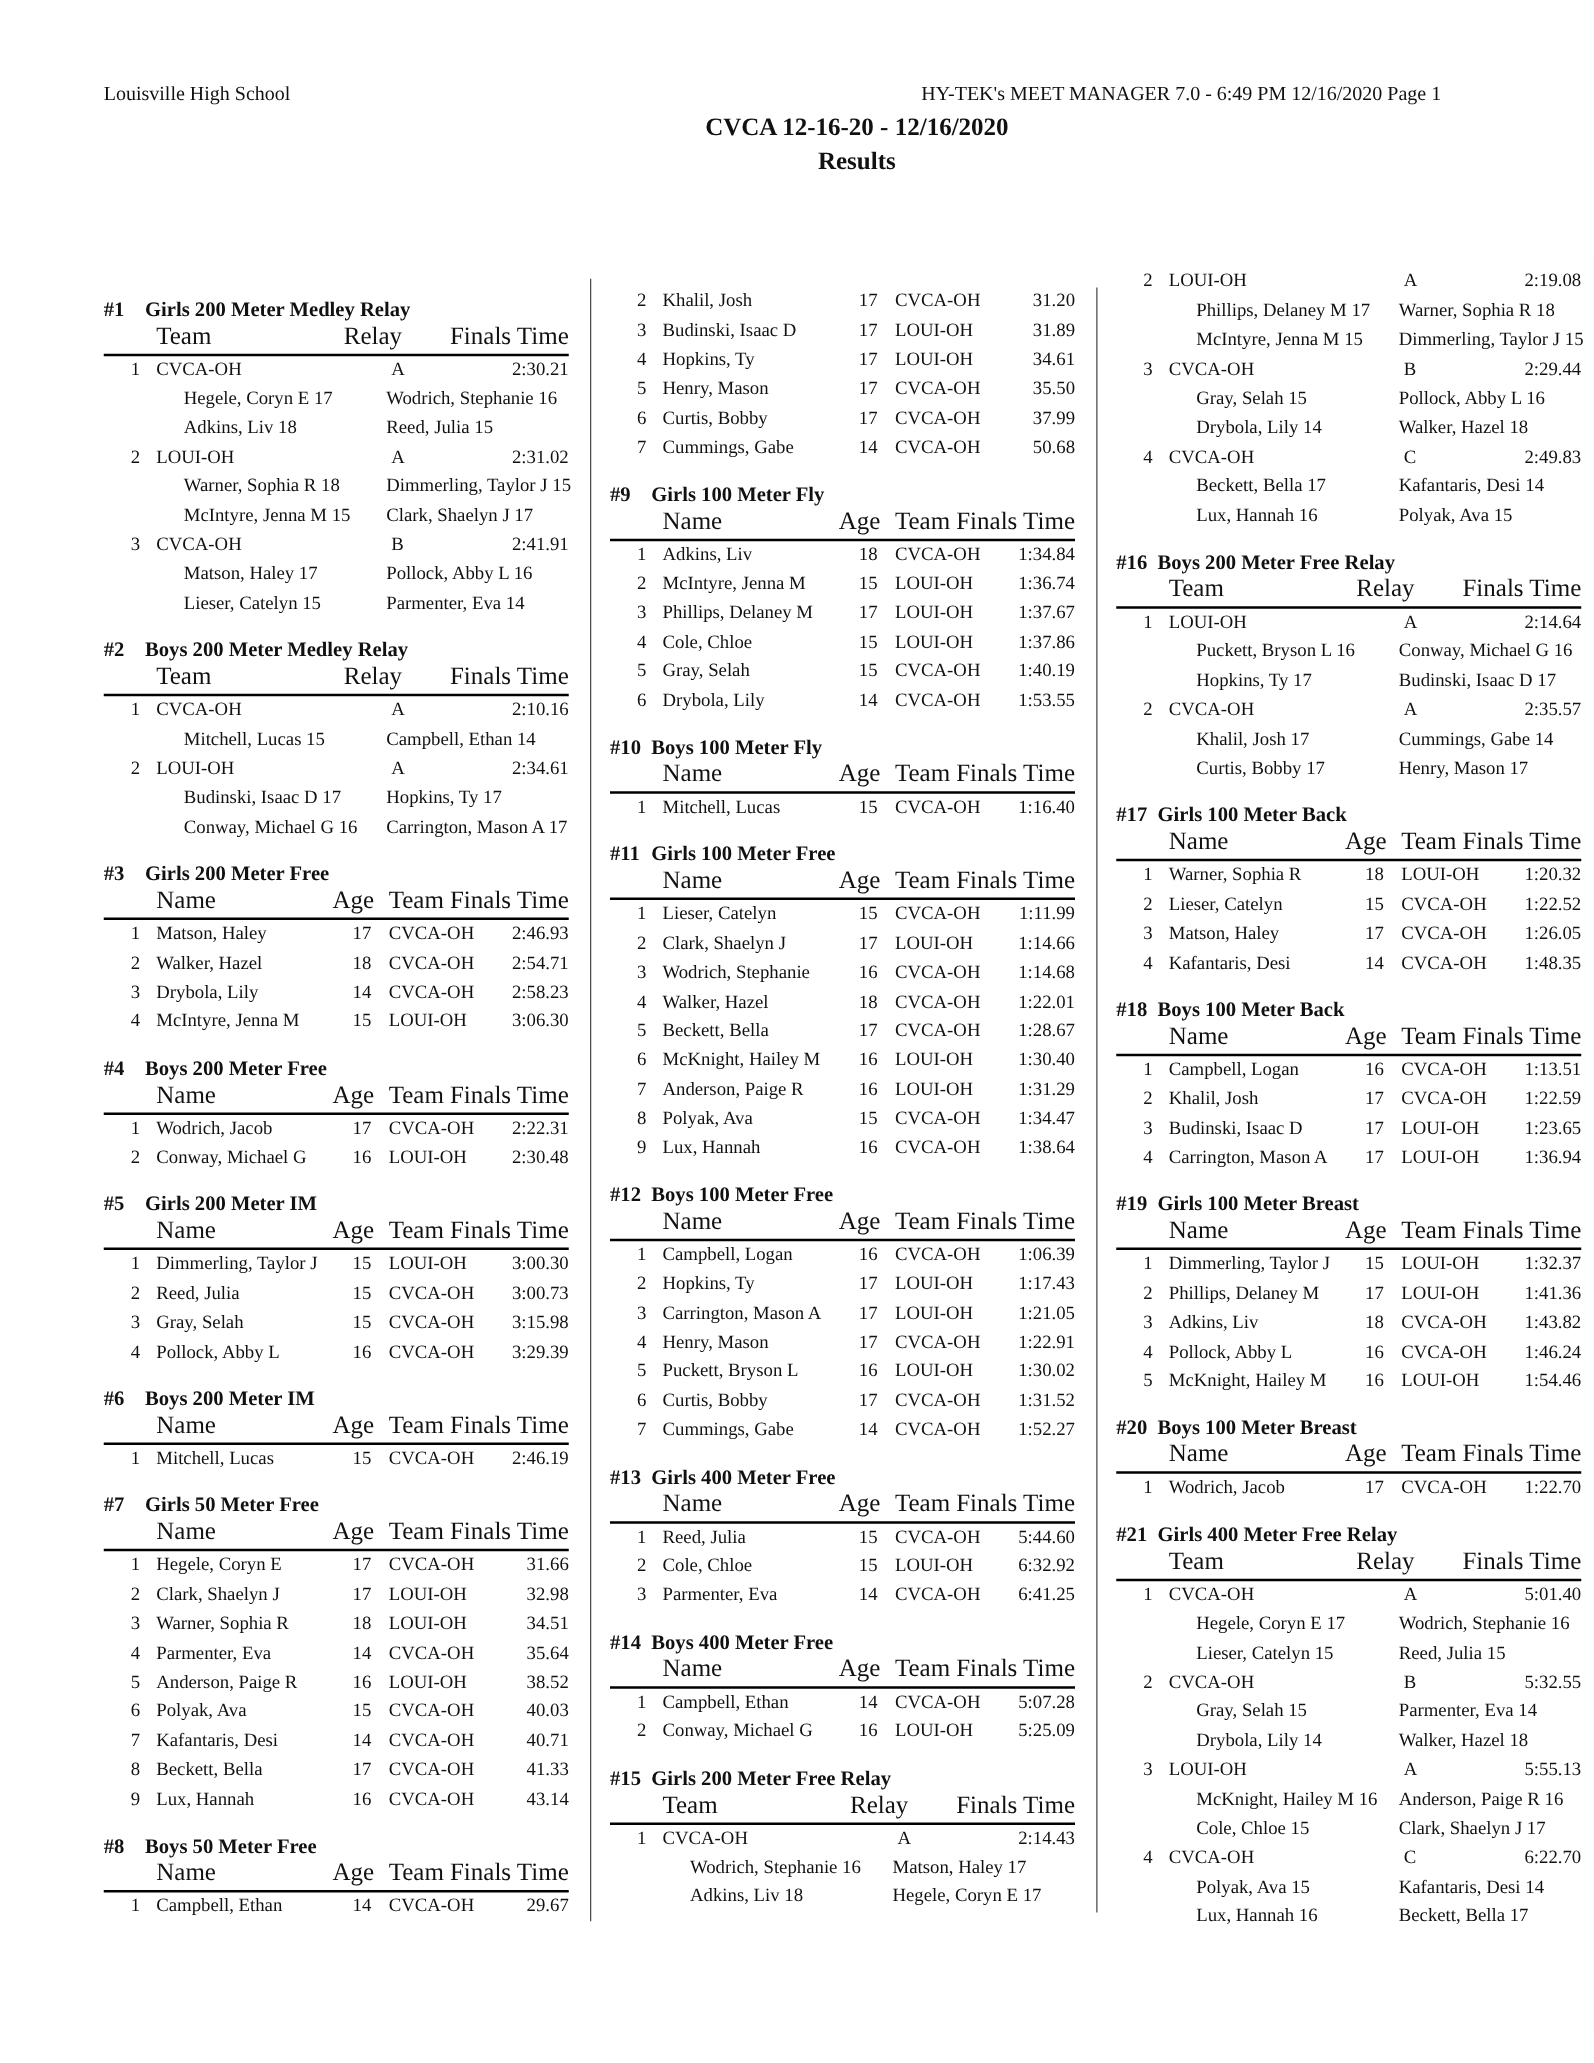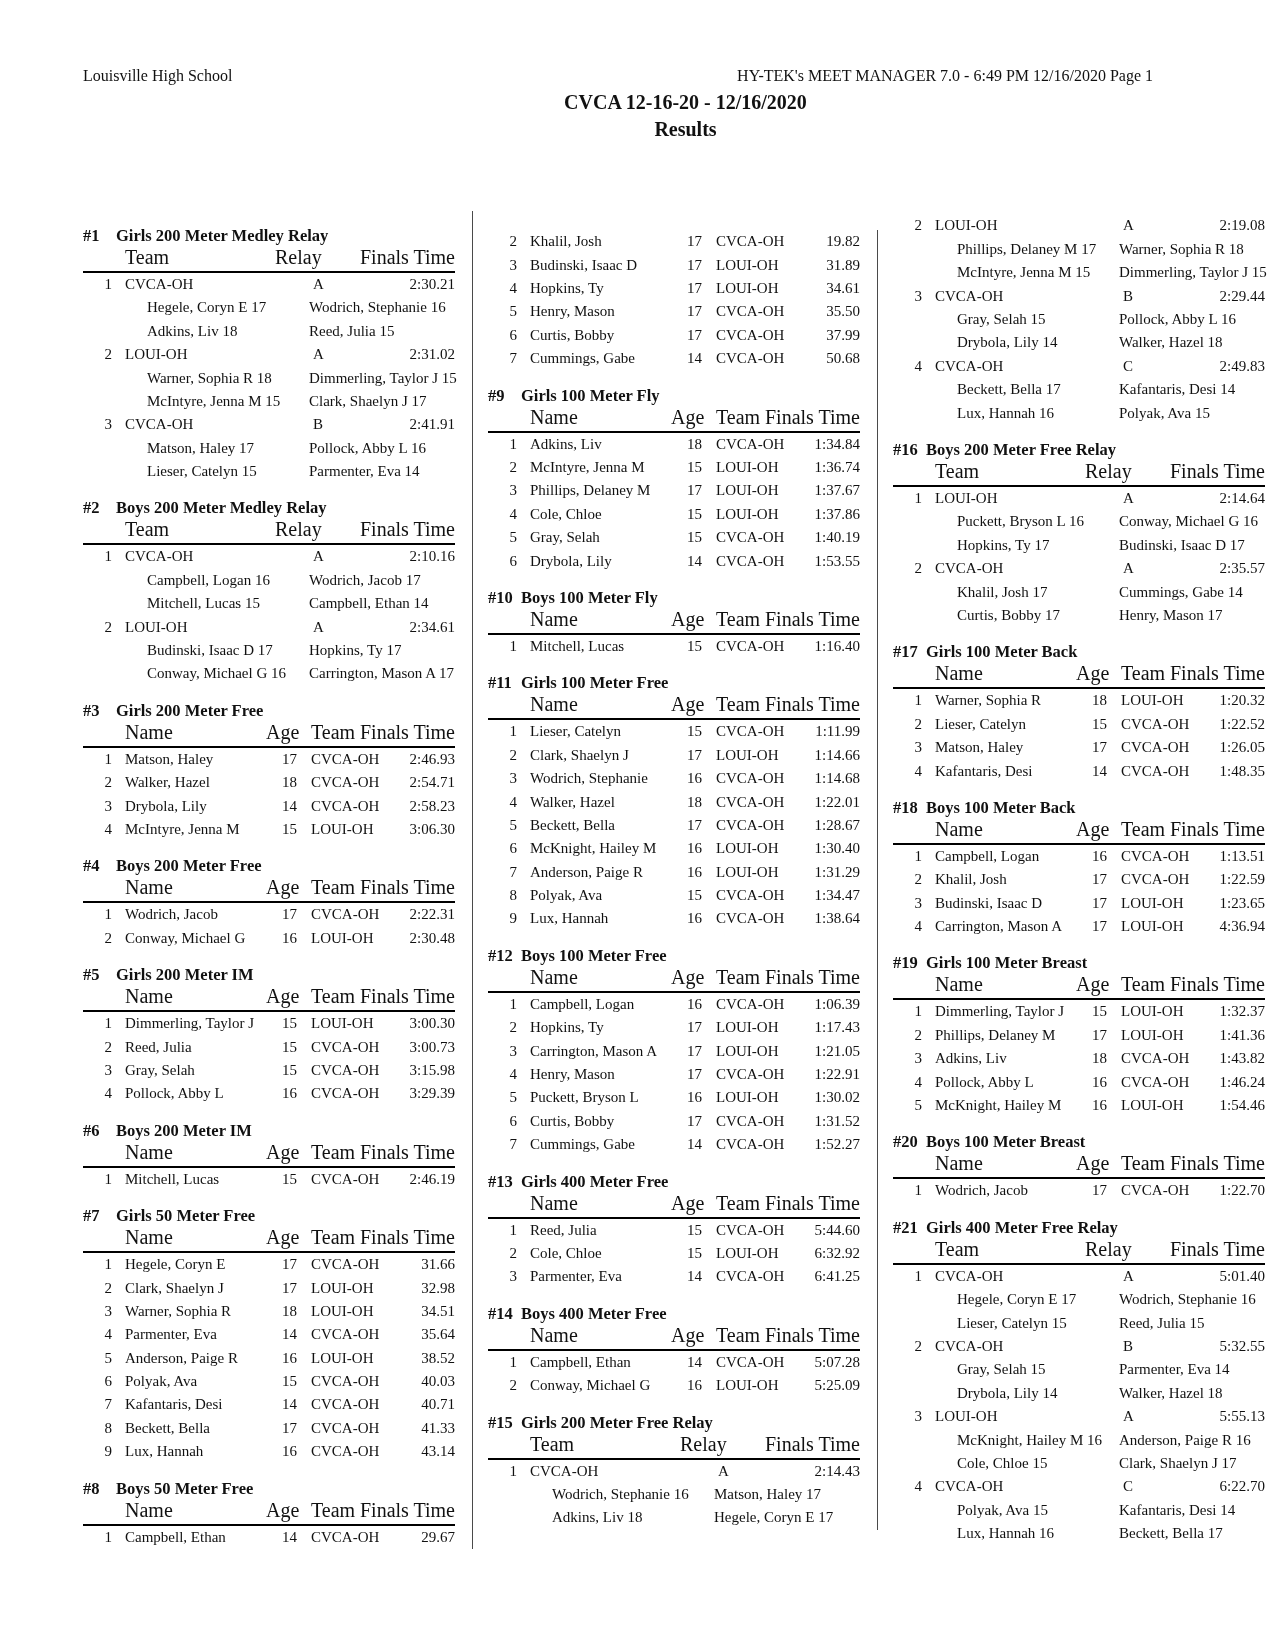--- a/index.html
+++ b/index.html
@@ -118,24 +118,20 @@
             <span class="abs h-relay">Relay</span>
             <span class="abs c-time">Finals Time</span>
           </div>
           <div class="row">
             <span class="abs c-place">1</span>
             <span class="abs c-name">CVCA-OH</span>
             <span class="abs c-relay">A</span>
             <span class="abs c-time">2:10.16</span>
           </div>
           <div class="row">
-            <span class="abs sw1">Campbell, Logan 16</span>
-            <span class="abs sw2">Wodrich, Jacob 17</span>
-          </div>
-          <div class="row">
             <span class="abs sw1">Mitchell, Lucas 15</span>
             <span class="abs sw2">Campbell, Ethan 14</span>
           </div>
           <div class="row">
             <span class="abs c-place">2</span>
             <span class="abs c-name">LOUI-OH</span>
             <span class="abs c-relay">A</span>
             <span class="abs c-time">2:34.61</span>
           </div>
           <div class="row">
@@ -349,21 +345,21 @@
           </div>
         </div>
       </div>
       <div class="col">
         <div class="block cont">
           <div class="row">
             <span class="abs c-place">2</span>
             <span class="abs c-name">Khalil, Josh</span>
             <span class="abs c-age">17</span>
             <span class="abs c-team">CVCA-OH</span>
-            <span class="abs c-time">19.82</span>
+            <span class="abs c-time">31.20</span>
           </div>
           <div class="row">
             <span class="abs c-place">3</span>
             <span class="abs c-name">Budinski, Isaac D</span>
             <span class="abs c-age">17</span>
             <span class="abs c-team">LOUI-OH</span>
             <span class="abs c-time">31.89</span>
           </div>
           <div class="row">
             <span class="abs c-place">4</span>
@@ -812,21 +808,21 @@
             <span class="abs c-name">Budinski, Isaac D</span>
             <span class="abs c-age">17</span>
             <span class="abs c-team">LOUI-OH</span>
             <span class="abs c-time">1:23.65</span>
           </div>
           <div class="row">
             <span class="abs c-place">4</span>
             <span class="abs c-name">Carrington, Mason A</span>
             <span class="abs c-age">17</span>
             <span class="abs c-team">LOUI-OH</span>
-            <span class="abs c-time">4:36.94</span>
+            <span class="abs c-time">1:36.94</span>
           </div>
         </div>
         <div class="block">
           <div class="evtitle-row"><span class="evno">#19</span><span>Girls 100 Meter Breast</span></div>
           <div class="thead">
             <span class="abs c-name">Name</span>
             <span class="abs c-age">Age</span>
             <span class="abs c-team">Team</span>
             <span class="abs c-time">Finals Time</span>
           </div>

